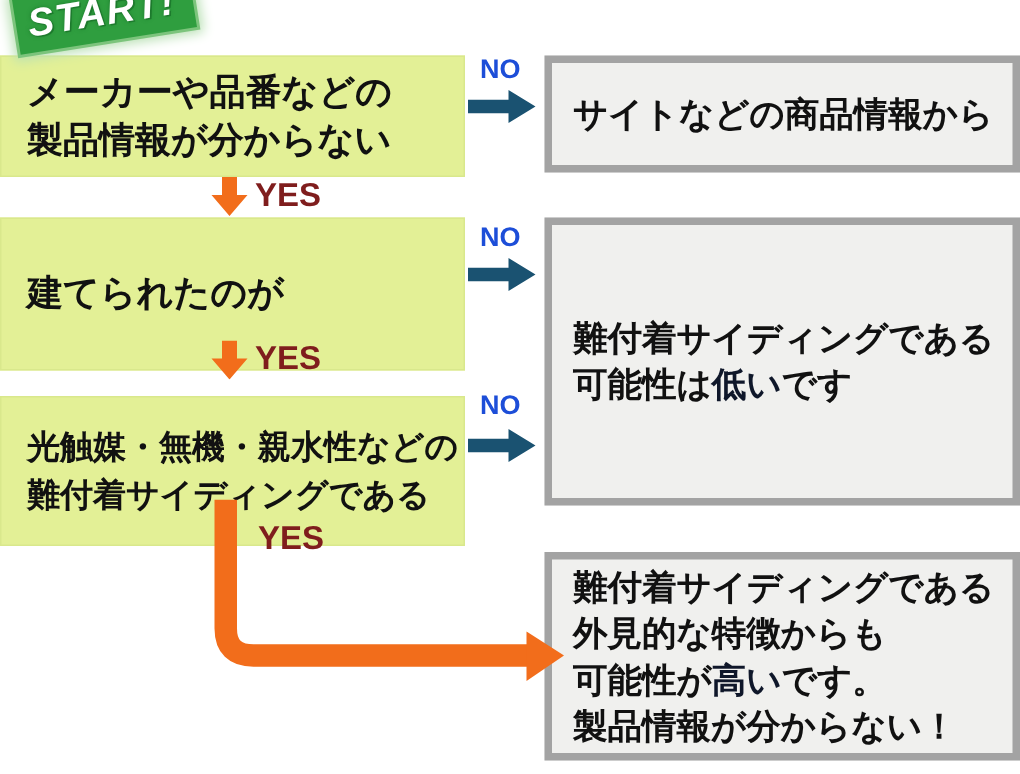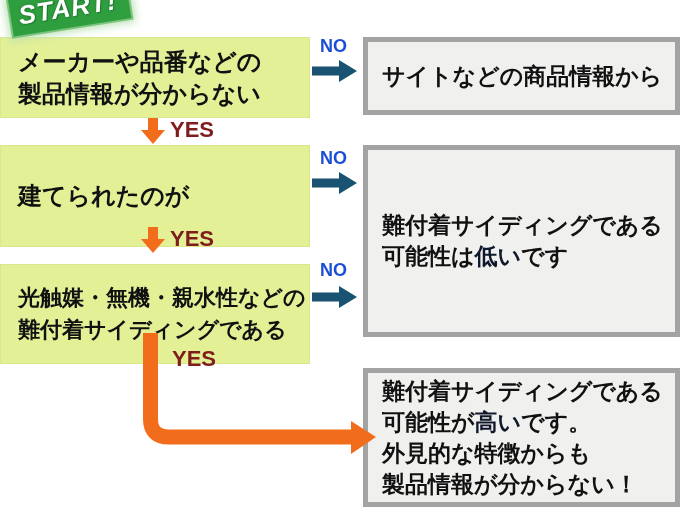--- a/index.html
+++ b/index.html
@@ -71,24 +71,24 @@
 
   <div class="rbox r2">
     <span>難付着サイディングである</span>
     <span>
       <span>可能性は</span><span class="em">低い</span><span>です</span>
     </span>
   </div>
 
   <div class="rbox r3">
     <span>難付着サイディングである</span>
+    <span>外見的な特徴からも</span>
     <span>
       <span>可能性が</span><span class="em">高い</span><span>です。</span>
     </span>
-    <span>外見的な特徴からも</span>
     <span>製品情報が分からない！</span>
   </div>
 
   <div class="no-label" style="left:320px; top:36px;">NO</div>
   <svg class="arrow-svg" style="left:312px; top:59px;" width="46" height="24" viewBox="0 0 46 24">
     <path d="M0,7.5 H27 V1 L45,12 L27,23 V16.5 H0 Z" fill="#1a5271"></path>
   </svg>
 
   <div class="no-label" style="left:320px; top:148px;">NO</div>
   <svg class="arrow-svg" style="left:312px; top:171px;" width="46" height="24" viewBox="0 0 46 24">

